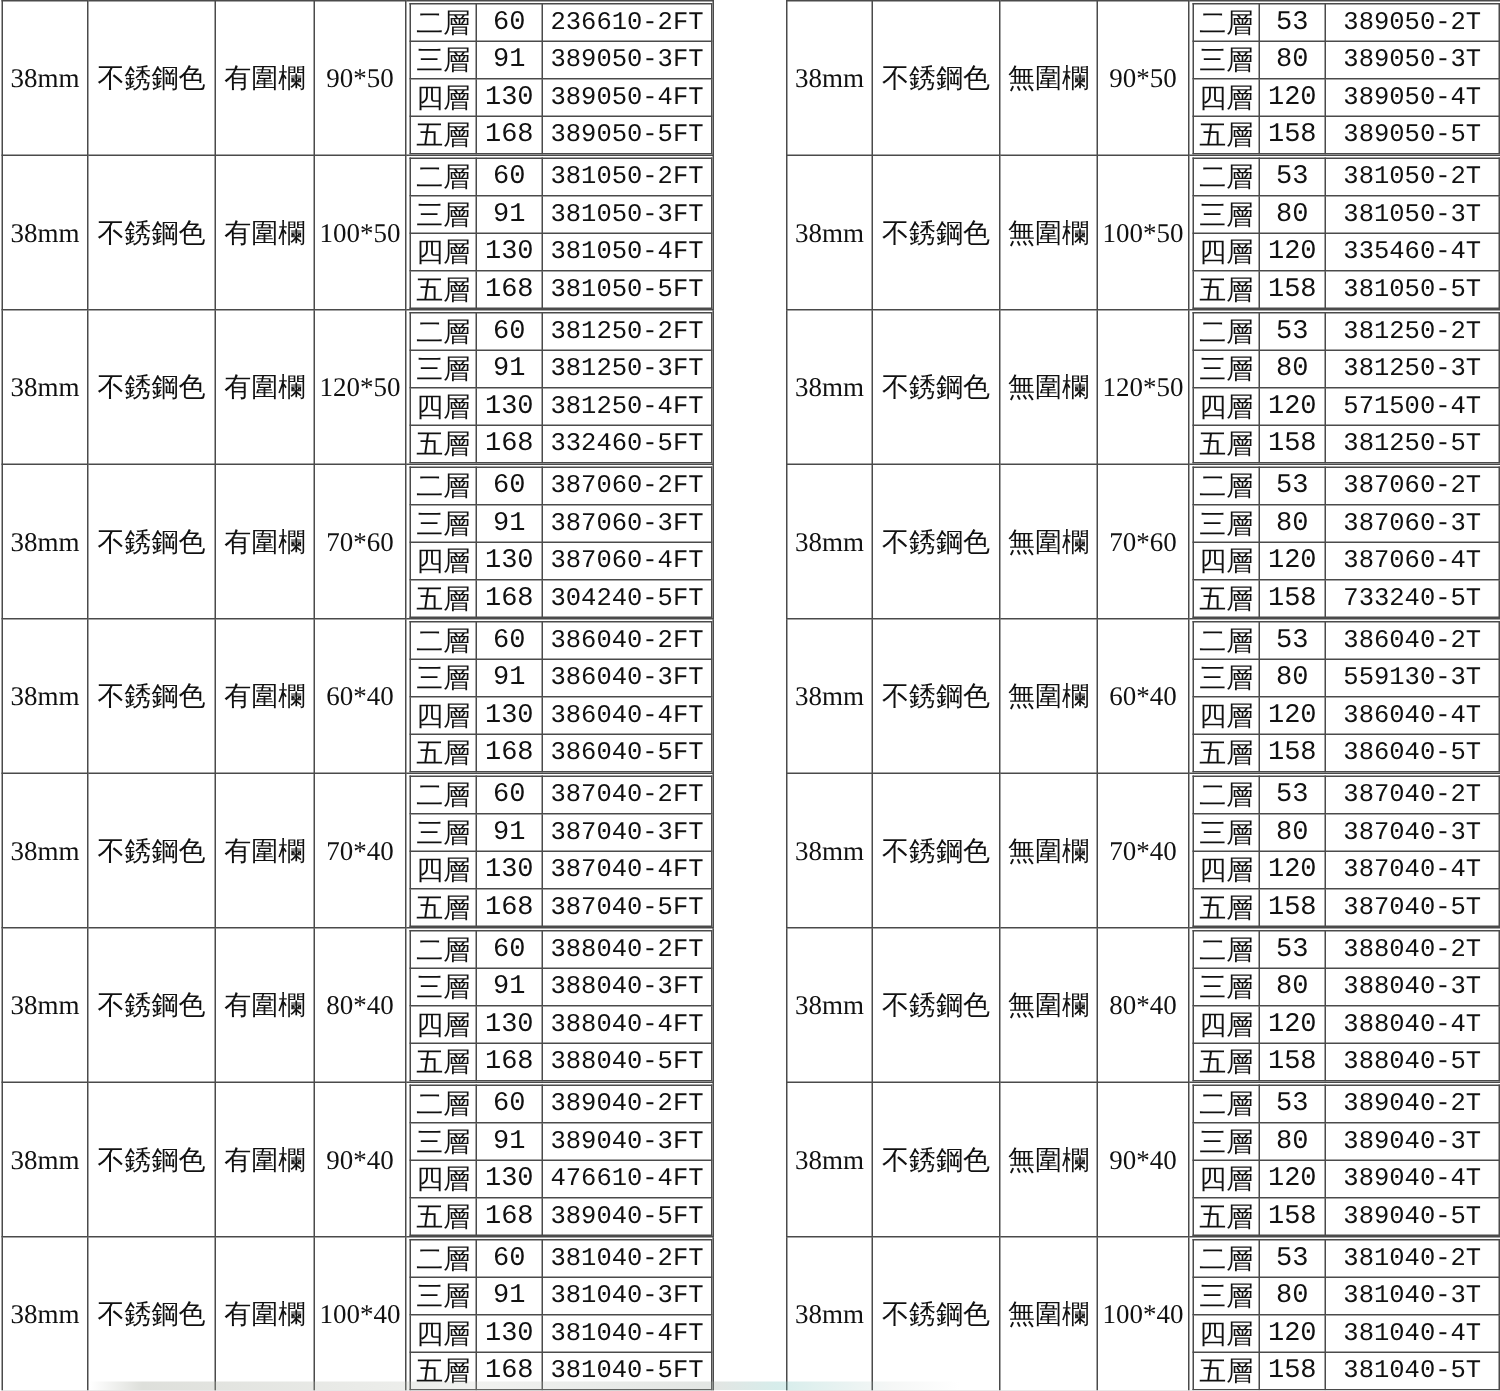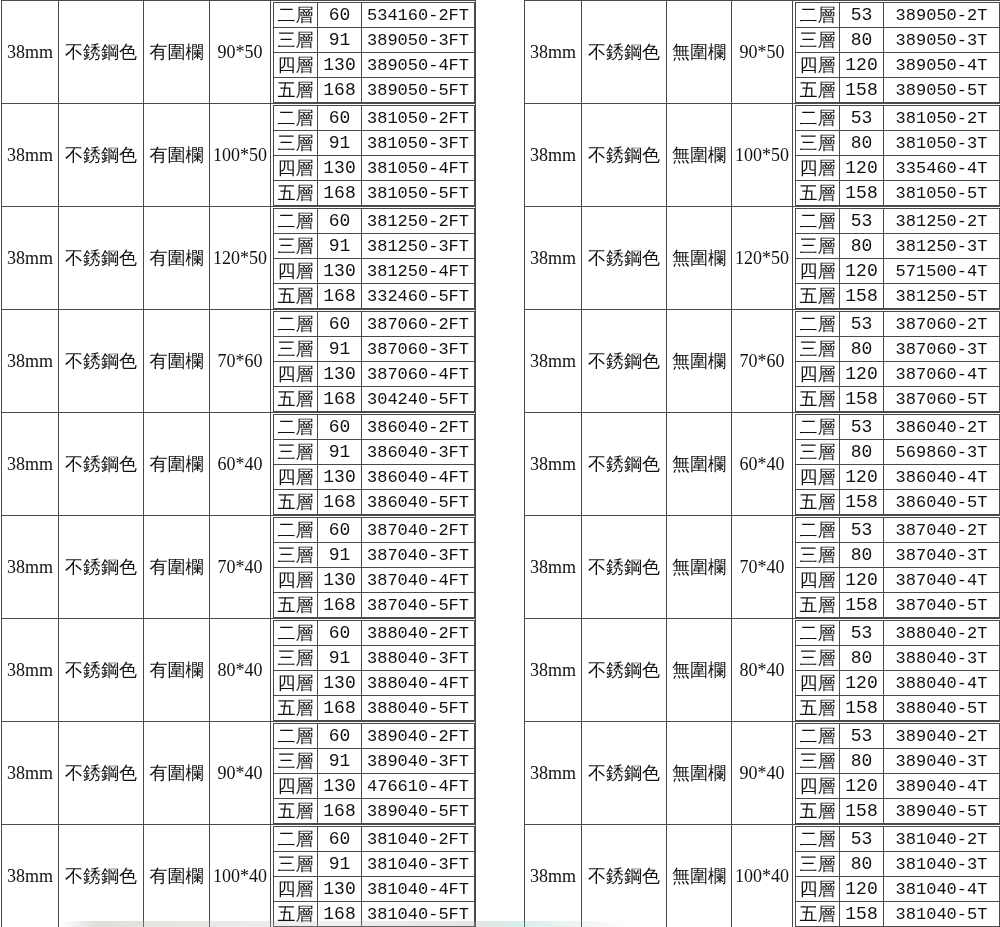--- a/index.html
+++ b/index.html
@@ -83,21 +83,21 @@
       <table class="sub">
         <colgroup>
           <col style="width:44px">
                 <col style="width:44px">
                 <col>
         </colgroup>
         <tbody>
           <tr>
             <td class="layer">二層</td>
             <td class="value">60</td>
-            <td class="code">534160-2FT</td>
+            <td class="code">236610-2FT</td>
           </tr>
           <tr>
             <td class="layer">三層</td>
             <td class="value">91</td>
             <td class="code">389050-3FT</td>
           </tr>
           <tr>
             <td class="layer">四層</td>
             <td class="value">130</td>
             <td class="code">389050-4FT</td>
@@ -566,21 +566,21 @@
             <td class="code">387060-3T</td>
           </tr>
           <tr>
             <td class="layer">四層</td>
             <td class="value">120</td>
             <td class="code">387060-4T</td>
           </tr>
           <tr>
             <td class="layer">五層</td>
             <td class="value">158</td>
-            <td class="code">387060-5T</td>
+            <td class="code">733240-5T</td>
           </tr>
         </tbody>
       </table>
     </td>
   </tr>
 
   <tr class="major-row">
     <td class="tube">38mm</td>
     <td class="color">不銹鋼色</td>
     <td class="fence">無圍欄</td>
@@ -594,21 +594,21 @@
         </colgroup>
         <tbody>
           <tr>
             <td class="layer">二層</td>
             <td class="value">53</td>
             <td class="code">386040-2T</td>
           </tr>
           <tr>
             <td class="layer">三層</td>
             <td class="value">80</td>
-            <td class="code">569860-3T</td>
+            <td class="code">559130-3T</td>
           </tr>
           <tr>
             <td class="layer">四層</td>
             <td class="value">120</td>
             <td class="code">386040-4T</td>
           </tr>
           <tr>
             <td class="layer">五層</td>
             <td class="value">158</td>
             <td class="code">386040-5T</td>

